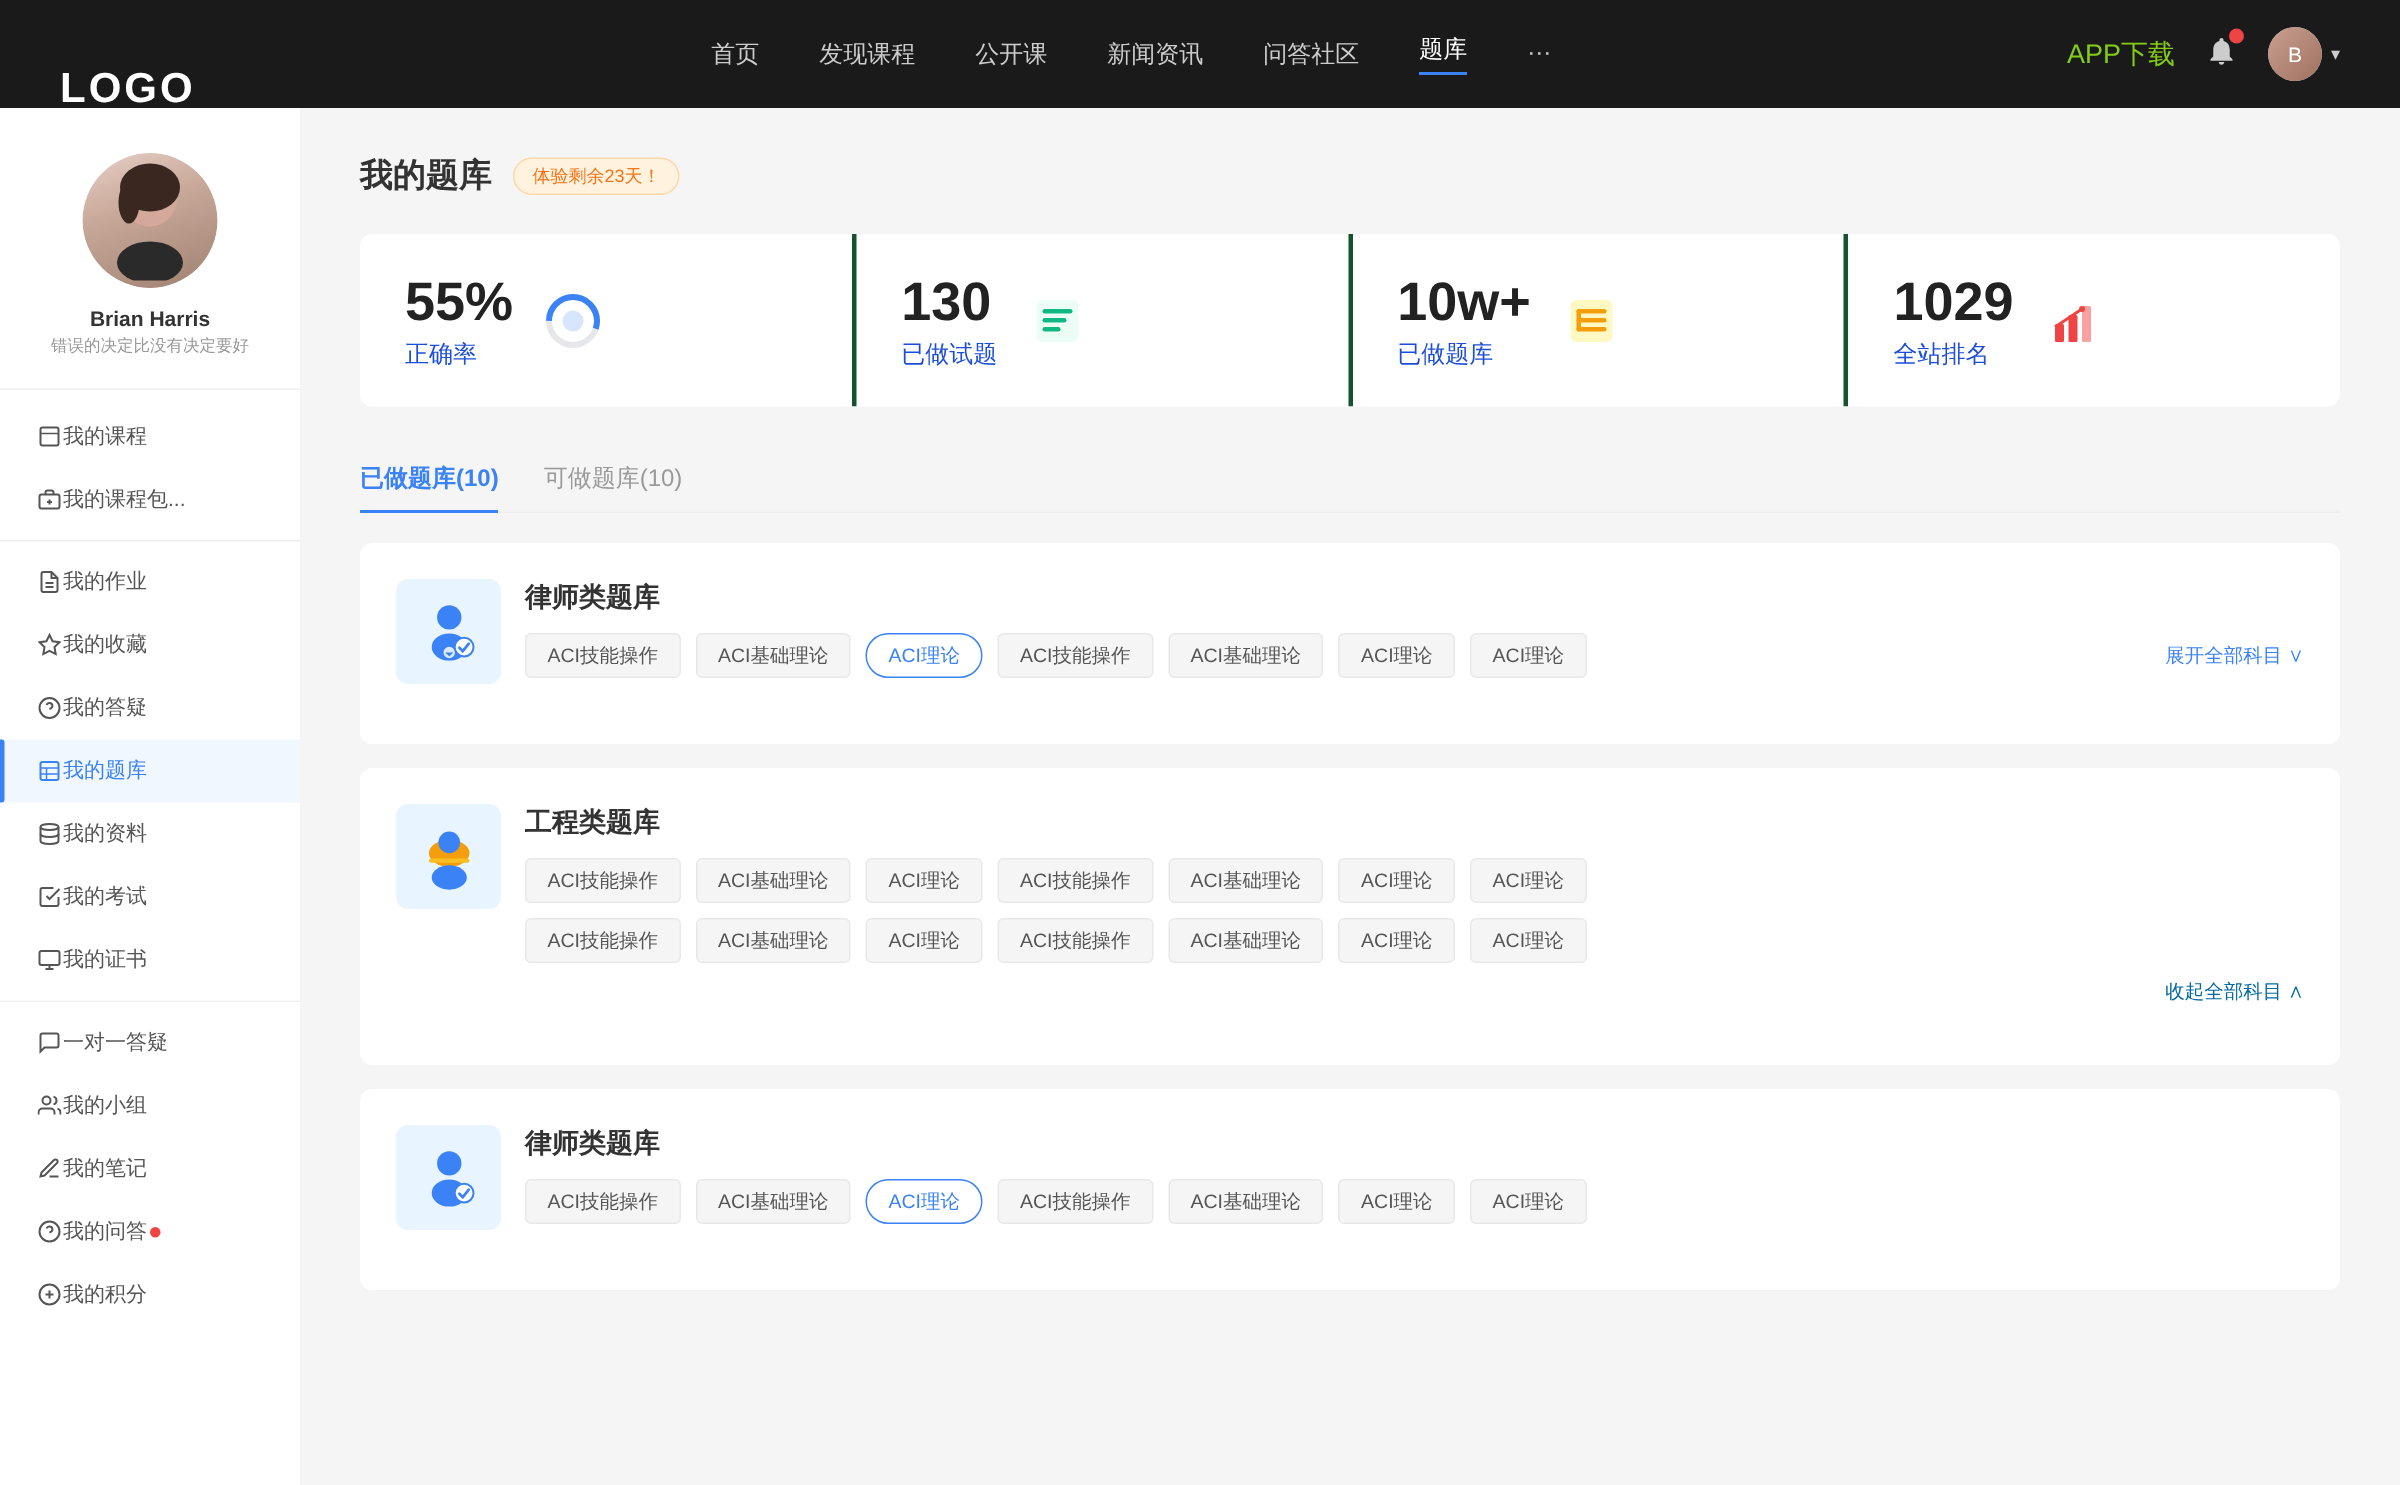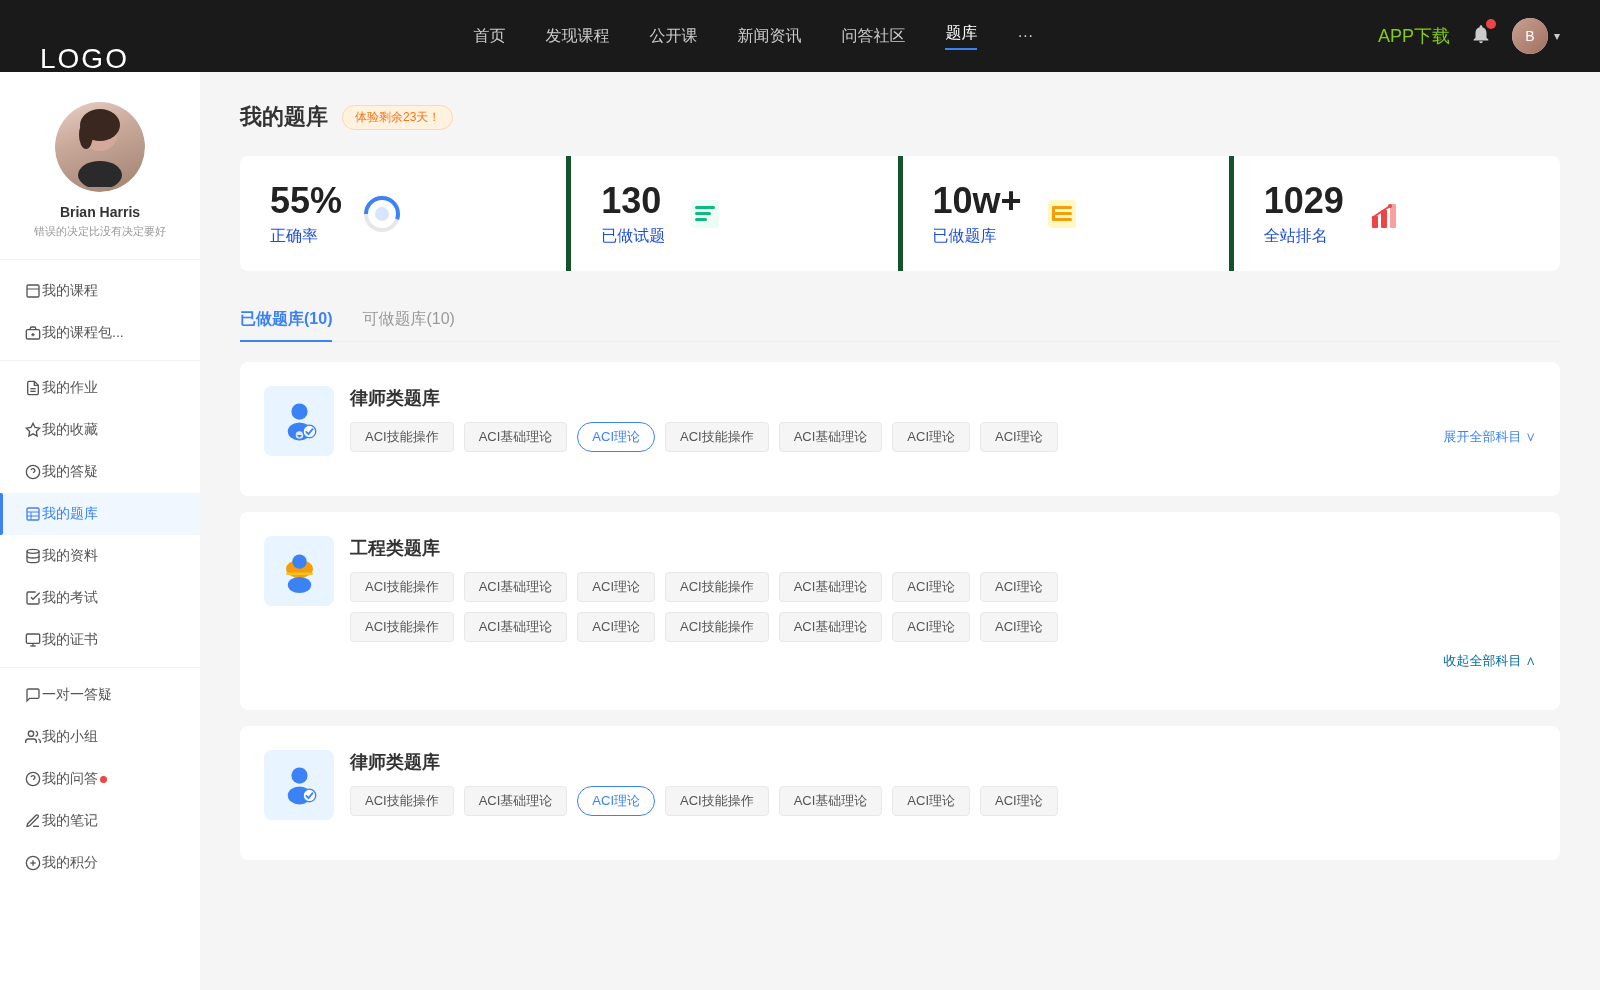--- a/index.html
+++ b/index.html
@@ -1,20 +1,20 @@
 <!DOCTYPE html>
 <html><head>
   <meta charset="utf-8">
   <style>
     * { margin: 0; padding: 0; box-sizing: border-box; }
     body { font-family: -apple-system, BlinkMacSystemFont, 'PingFang SC', 'Microsoft YaHei', sans-serif; background: #f5f5f5; width: 1600px; height: 990px; overflow: hidden; }
 
     
     .header { background: #1a1a1a; height: 72px; display: flex; align-items: center; padding: 0 40px; justify-content: space-between; }
-    .header-logo { color: white; font-size: 28px; font-weight: normal; letter-spacing: 2px; margin-top: 45px; }
+    .header-logo { color: white; font-size: 28px; font-weight: bold; letter-spacing: 2px; margin-top: 45px; }
     .header-nav { display: flex; align-items: center; gap: 40px; }
     .header-nav a { color: #ccc; text-decoration: none; font-size: 16px; cursor: pointer; }
     .header-nav a.active { color: white; border-bottom: 2px solid #3b82f6; padding-bottom: 4px; }
     .header-right { display: flex; align-items: center; gap: 20px; }
     .app-download { color: #84cc16; font-size: 18px; cursor: pointer; }
     .bell-icon { position: relative; cursor: pointer; }
     .bell-icon svg { fill: #ccc; }
     .bell-badge { position: absolute; top: -4px; right: -4px; background: #ef4444; border-radius: 50%; width: 10px; height: 10px; }
     .avatar-container { display: flex; align-items: center; gap: 6px; cursor: pointer; }
     .avatar-img { width: 36px; height: 36px; border-radius: 50%; background: #ccc; overflow: hidden; }
@@ -39,21 +39,21 @@
     
     .main { flex: 1; overflow-y: auto; padding: 30px 40px; }
 
     
     .page-header { display: flex; align-items: center; gap: 14px; margin-bottom: 24px; }
     .page-title { font-size: 22px; font-weight: 600; color: #333; }
     .trial-badge { background: #fff3e0; color: #f97316; border-radius: 20px; padding: 3px 12px; font-size: 12px; border: 1px solid #fed7aa; }
 
     
     .stats-row { display: flex; gap: 0; margin-bottom: 28px; background: white; border-radius: 8px; overflow: hidden; }
-    .stat-card { flex: 1; padding: 24px 30px; border-right: 5px solid #14532d; display: flex; align-items: center; gap: 20px; }
+    .stat-card { flex: 1; padding: 24px 30px; border-right: 3px solid #14532d; display: flex; align-items: center; gap: 20px; }
     .stat-card:last-child { border-right: none; }
     .stat-value { font-size: 36px; font-weight: 700; color: #222; }
     .stat-label { font-size: 16px; color: #1d4ed8; margin-top: 4px; }
     .stat-icon { width: 40px; height: 40px; border-radius: 50%; display: flex; align-items: center; justify-content: center; font-size: 20px; }
 
     
     .tabs { display: flex; gap: 0; margin-bottom: 20px; border-bottom: 1px solid #eee; }
     .tab { padding: 10px 0; margin-right: 30px; font-size: 16px; color: #999; cursor: pointer; border-bottom: 2px solid transparent; margin-bottom: -1px; }
     .tab.active { color: #3b82f6; border-bottom: 2px solid #3b82f6; font-weight: 600; }
 
@@ -241,37 +241,37 @@
               <path d="M23 21v-2a4 4 0 00-3-3.87"></path>
               <path d="M16 3.13a4 4 0 010 7.75"></path>
             </svg>
         </span>
         <span>我的小组</span>
       </div>
 
       <div class="sidebar-item">
         <span class="sidebar-item-icon">
           <svg width="16" height="16" viewBox="0 0 24 24" fill="none" stroke="currentColor" stroke-width="2">
+              <path d="M12 20h9"></path>
+              <path d="M16.5 3.5a2.121 2.121 0 013 3L7 19l-4 1 1-4L16.5 3.5z"></path>
+            </svg>
+        </span>
+        <span>我的笔记</span>
+      </div>
+
+      <div class="sidebar-item">
+        <span class="sidebar-item-icon">
+          <svg width="16" height="16" viewBox="0 0 24 24" fill="none" stroke="currentColor" stroke-width="2">
               <circle cx="12" cy="12" r="10"></circle>
               <path d="M9.09 9a3 3 0 015.83 1c0 2-3 3-3 3"></path>
               <line x1="12" y1="17" x2="12.01" y2="17"></line>
             </svg>
         </span>
         <span>我的问答</span>
         <span style="width:7px;height:7px;background:#ef4444;border-radius:50%;margin-left:2px;display:inline-block;"></span>
-      </div>
-
-      <div class="sidebar-item">
-        <span class="sidebar-item-icon">
-          <svg width="16" height="16" viewBox="0 0 24 24" fill="none" stroke="currentColor" stroke-width="2">
-              <path d="M12 20h9"></path>
-              <path d="M16.5 3.5a2.121 2.121 0 013 3L7 19l-4 1 1-4L16.5 3.5z"></path>
-            </svg>
-        </span>
-        <span>我的笔记</span>
       </div>
 
       <div class="sidebar-item">
         <span class="sidebar-item-icon">
           <svg width="16" height="16" viewBox="0 0 24 24" fill="none" stroke="currentColor" stroke-width="2">
               <circle cx="12" cy="12" r="10"></circle>
               <line x1="12" y1="8" x2="12" y2="16"></line>
               <line x1="8" y1="12" x2="16" y2="12"></line>
             </svg>
         </span>

